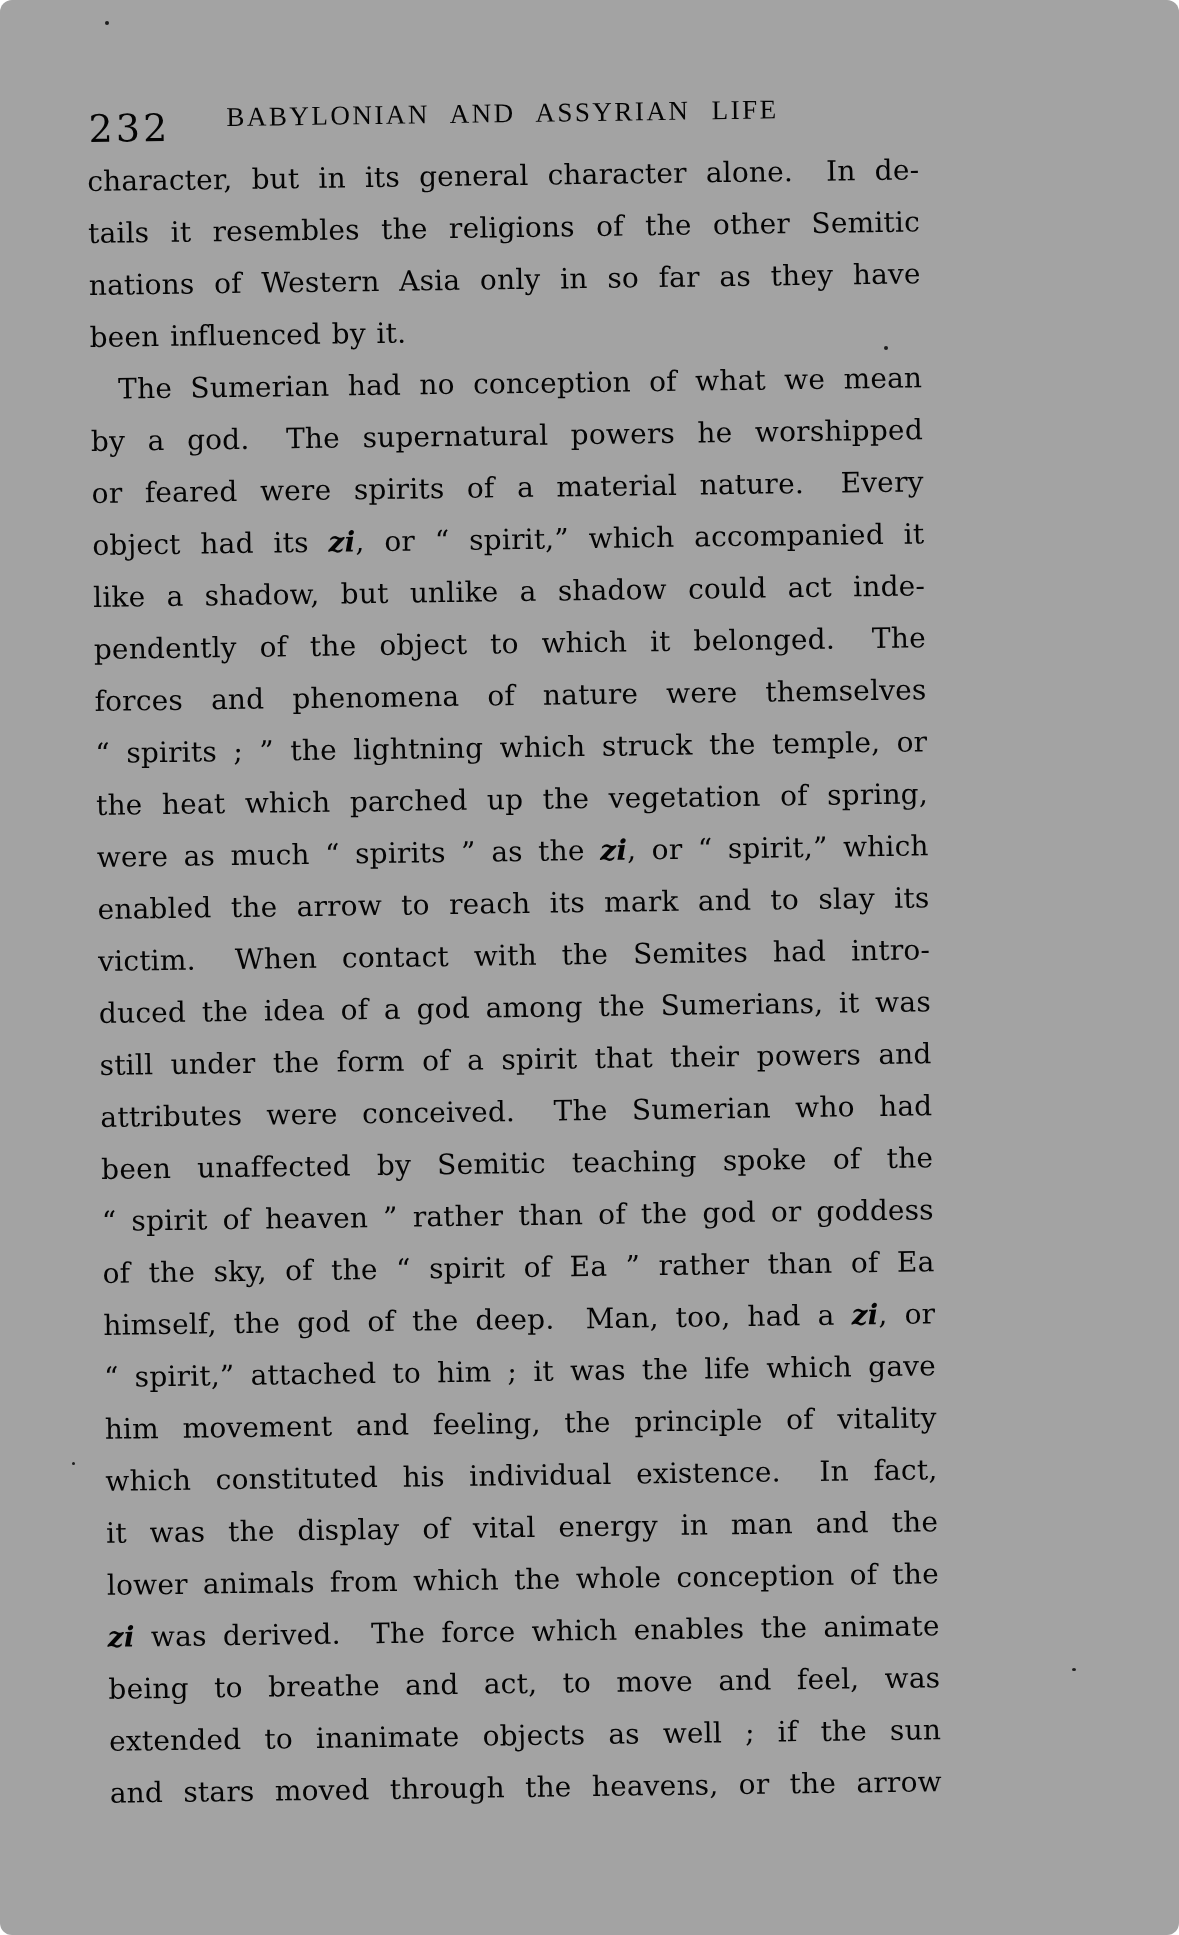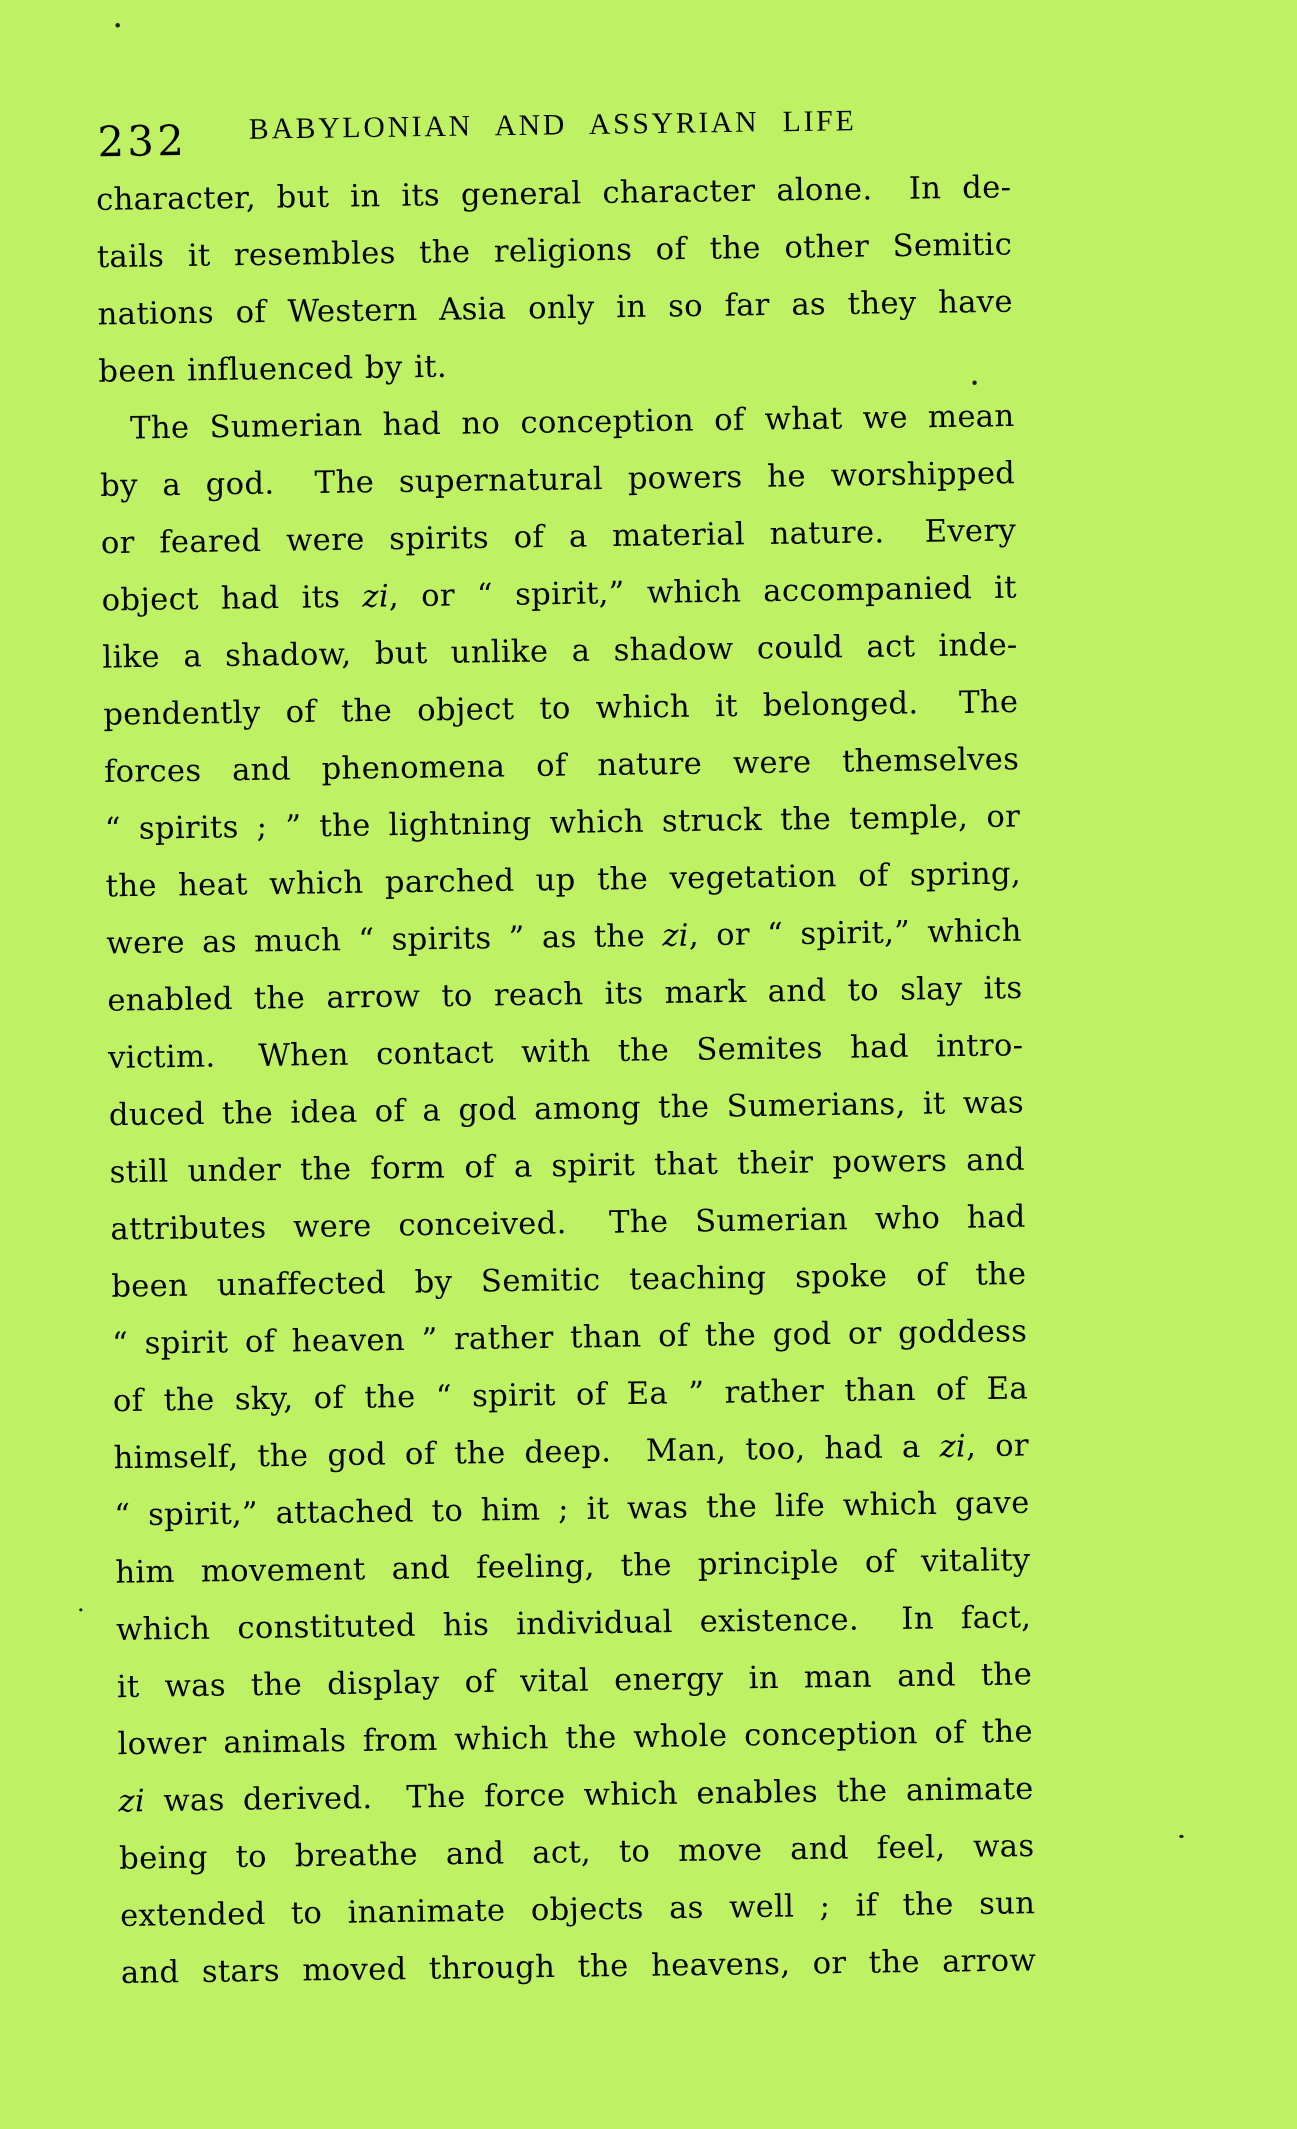--- a/index.html
+++ b/index.html
@@ -1,20 +1,20 @@
 <!DOCTYPE html>
 <html><head>
 <meta charset="utf-8">
 <style>
   html,body{margin:0;padding:0;}
   body{
     width:1179px;height:1935px;background:#ffffff;position:relative;
     overflow:hidden;font-family:"DejaVu Serif","Liberation Serif",serif;
   }
-  .sheet{position:absolute;inset:0;background:#bef264;}
+  .sheet{position:absolute;inset:0;background:#a3a3a3;border-radius:12px;}
   .content{
     position:absolute;left:86px;top:86px;width:832px;
     transform:rotate(-0.8deg);transform-origin:0 0;color:#040404;
   }
   .header-row{position:relative;height:62px;}
   .page-number{
     position:absolute;left:2px;top:24px;
     font-size:38px;line-height:1;letter-spacing:3px;
   }
   .running-head{
@@ -23,21 +23,21 @@
     font-size:27px;letter-spacing:2.5px;word-spacing:12px;white-space:nowrap;
   }
   .text-block{margin-top:8px;font-size:28px;}
   .line{
     height:52px;line-height:52px;
     text-align:justify;text-align-last:justify;
     letter-spacing:0.2px;word-spacing:1.5px;white-space:normal;
   }
   .line.para-end{text-align-last:left;}
   .line.indent{padding-left:28px;}
-  .it{font-style:italic;}
+  .it{font-style:italic;font-weight:bold;}
   .speck{position:absolute;background:#1d1d1d;border-radius:50%;}
   #speck-1{left:105px;top:21px;width:4px;height:4px;}
   #speck-2{left:884px;top:346px;width:4px;height:4px;}
   #speck-3{left:72px;top:1462px;width:3px;height:3px;}
   #speck-4{left:1072px;top:1668px;width:4px;height:3px;}
 </style>
 </head>
 <body>
 
 <div class="sheet">

